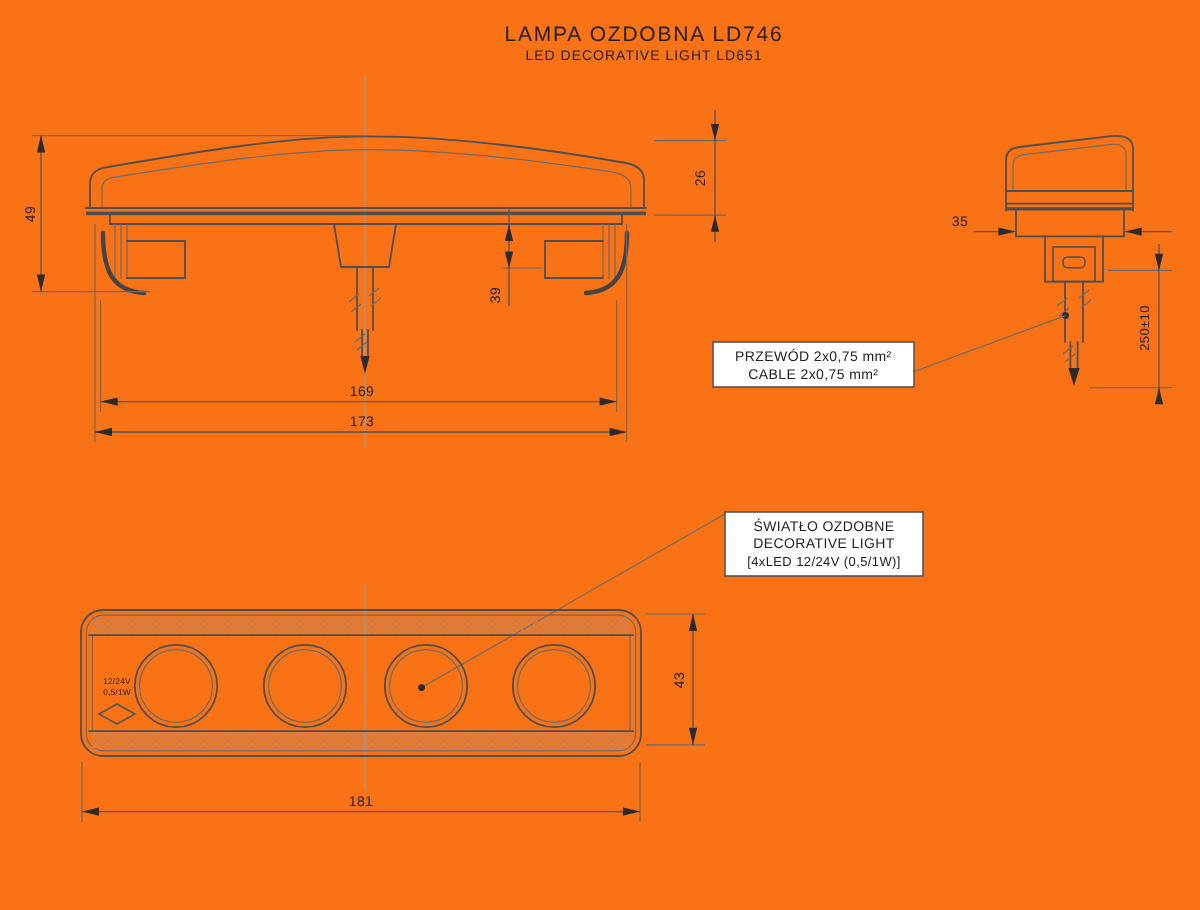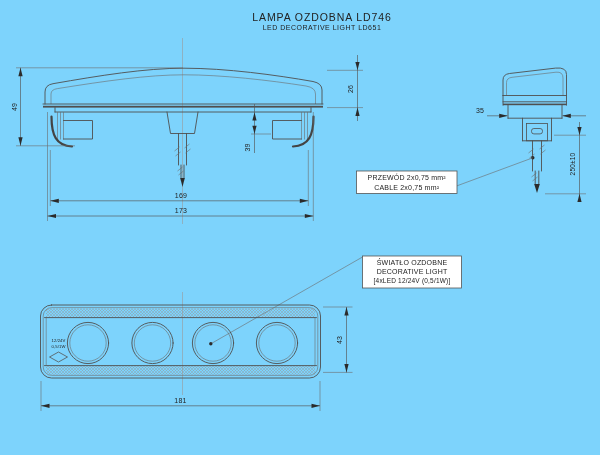--- a/index.html
+++ b/index.html
@@ -1,16 +1,16 @@
 <!DOCTYPE html>
 <html><head>
 <meta charset="utf-8">
 <style>
   html,body{margin:0;padding:0;background:#fff;}
-  .stage{width:600px;height:455px;background:#7dd3fc;position:relative;overflow:hidden;
+  .stage{width:600px;height:455px;background:#f97316;position:relative;overflow:hidden;
          font-family:"Liberation Sans", sans-serif;}
   svg{display:block}
   svg .ln{stroke:#4f4f4f;stroke-width:.9;fill:none;stroke-linecap:round;}
   svg .tn{stroke:#6b6b6b;stroke-width:.6;fill:none;}
   svg .cl{stroke:#9a9a9a;stroke-width:.6;fill:none;}
   svg .hv{stroke:#444;stroke-width:2.2;fill:none;stroke-linecap:round;}
   svg .dim{stroke:#555;stroke-width:.65;fill:none;}
   svg .ar{fill:#2b2b2b;stroke:none;}
   svg .bx{fill:#ffffff;stroke:#555;stroke-width:.8;}
   svg .slot{fill:none;stroke:#4f4f4f;stroke-width:.8;}

